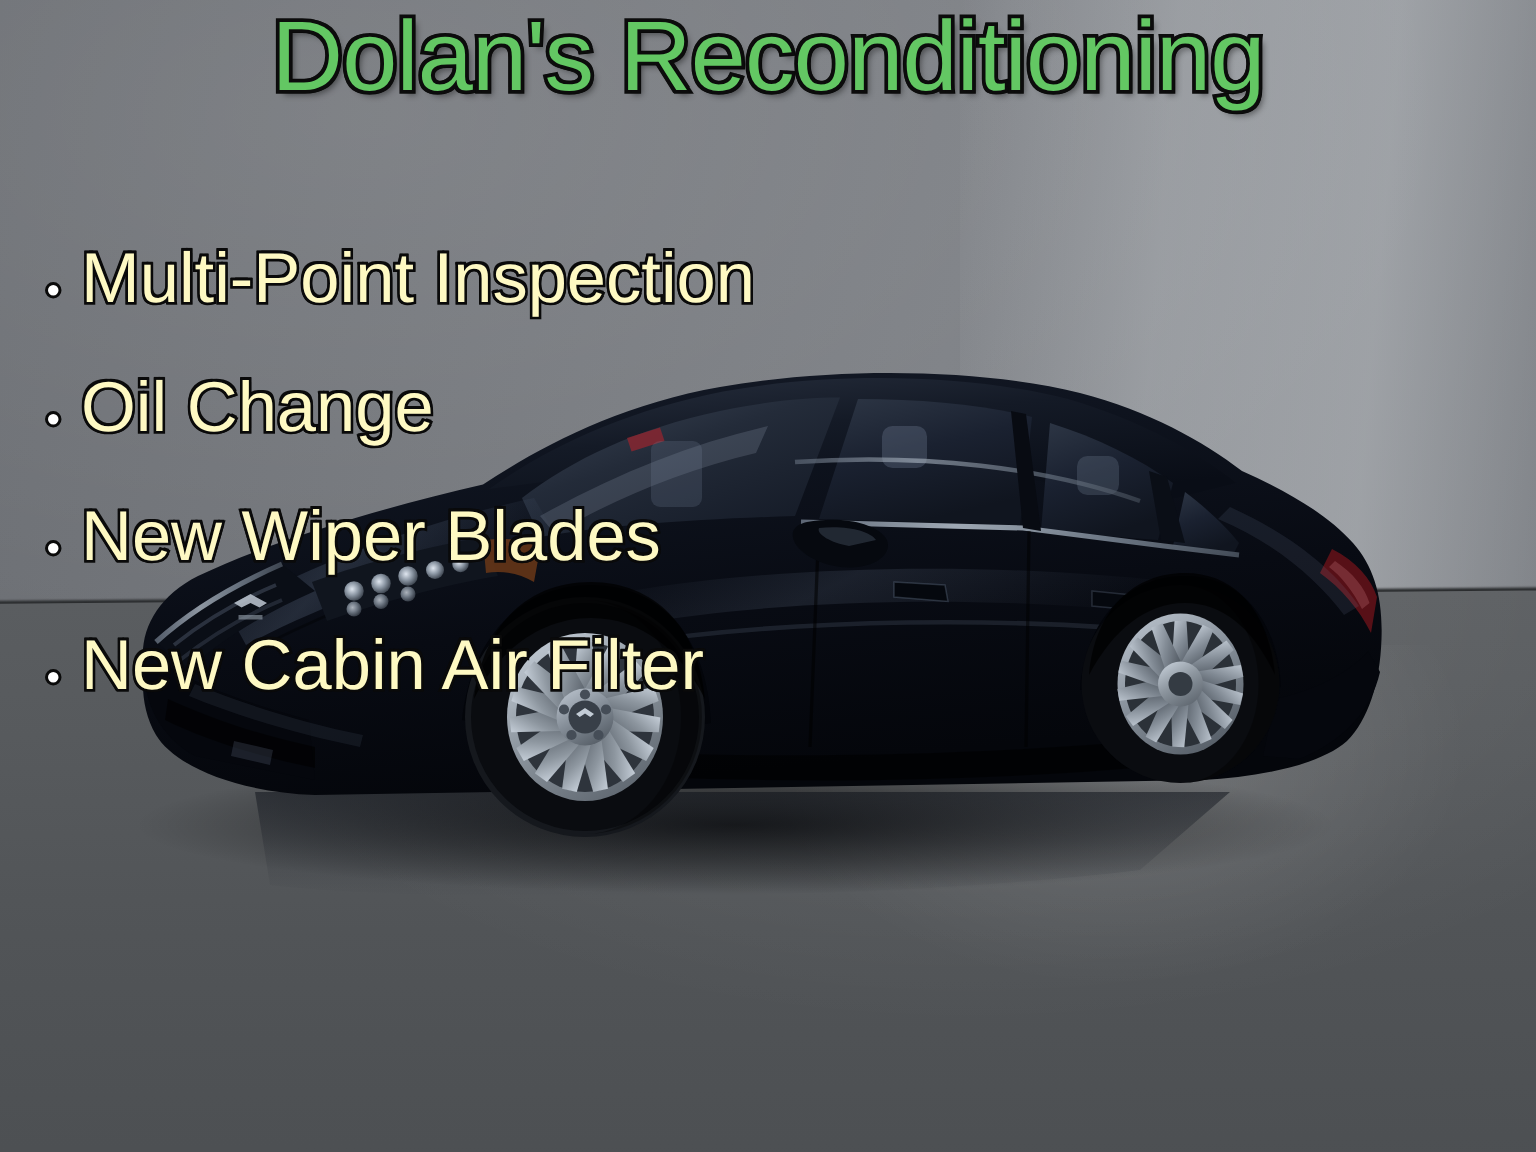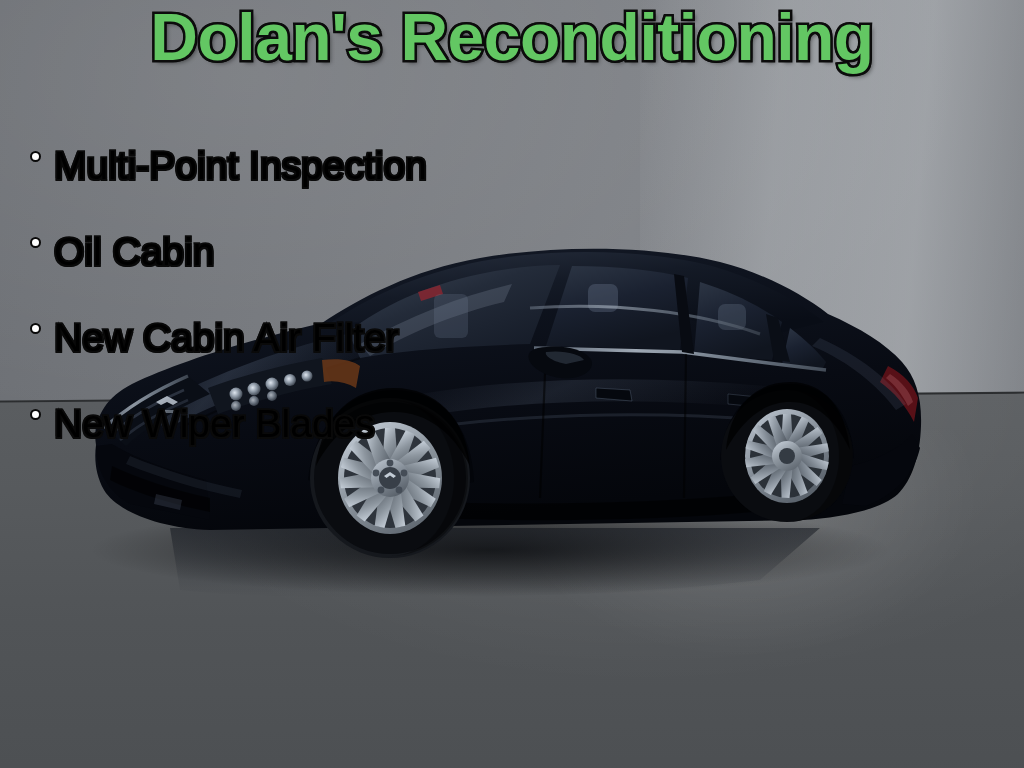--- a/index.html
+++ b/index.html
@@ -49,39 +49,39 @@
   }
 
   
   #car { position:absolute; left:60px; top:198px; width:900px; height:400px; }
   #car svg { display:block; width:100%; height:100%; overflow:visible; }
 
   
   .title {
     position:absolute; left:0; top:4px; width:1024px;
     text-align:center;
-    font-size:66px; font-weight:bold; line-height:1.0;
+    font-size:66px; font-weight:normal; line-height:1.0;
     letter-spacing:-0.5px;
     color:#63c763;
     -webkit-text-stroke:5px #0c0c0c;
     paint-order:stroke fill;
     text-shadow:
        2px 2px 0 #0c0c0c, -2px 2px 0 #0c0c0c,
        2px -2px 0 #0c0c0c, -2px -2px 0 #0c0c0c,
        3px 3px 4px rgba(0,0,0,0.45);
   }
 
   .bullets {
     position:absolute; left:30px; top:122px; width:760px;
   }
   .bullet {
-    display:flex; align-items:center;
+    display:flex; align-items:flex-end;
     height:86px;
-    color:#000000;
-    font-size:39px; font-weight:normal; line-height:1;
+    color:#fef9c3;
+    font-size:47px; font-weight:normal; line-height:1;
     -webkit-text-stroke:3.5px #0a0a0a;
     paint-order:stroke fill;
     text-shadow:
       1.5px 1.5px 0 #0a0a0a, -1.5px 1.5px 0 #0a0a0a,
       1.5px -1.5px 0 #0a0a0a, -1.5px -1.5px 0 #0a0a0a;
     white-space:nowrap;
   }
   .bullet .dot {
     display:inline-block;
     width:11px; height:11px; border-radius:50%;
@@ -361,25 +361,25 @@
 
   <div class="title">Dolan's Reconditioning</div>
 
   <div class="bullets">
     <div class="bullet">
       <span class="dot"></span>
       <span>Multi-Point Inspection</span>
     </div>
     <div class="bullet">
       <span class="dot"></span>
-      <span>Oil Cabin</span>
+      <span>Oil Change</span>
+    </div>
+    <div class="bullet">
+      <span class="dot"></span>
+      <span>New Wiper Blades</span>
     </div>
     <div class="bullet">
       <span class="dot"></span>
       <span>New Cabin Air Filter</span>
     </div>
-    <div class="bullet">
-      <span class="dot"></span>
-      <span>New Wiper Blades</span>
-    </div>
   </div>
 
 </div>
 
 </body></html>

